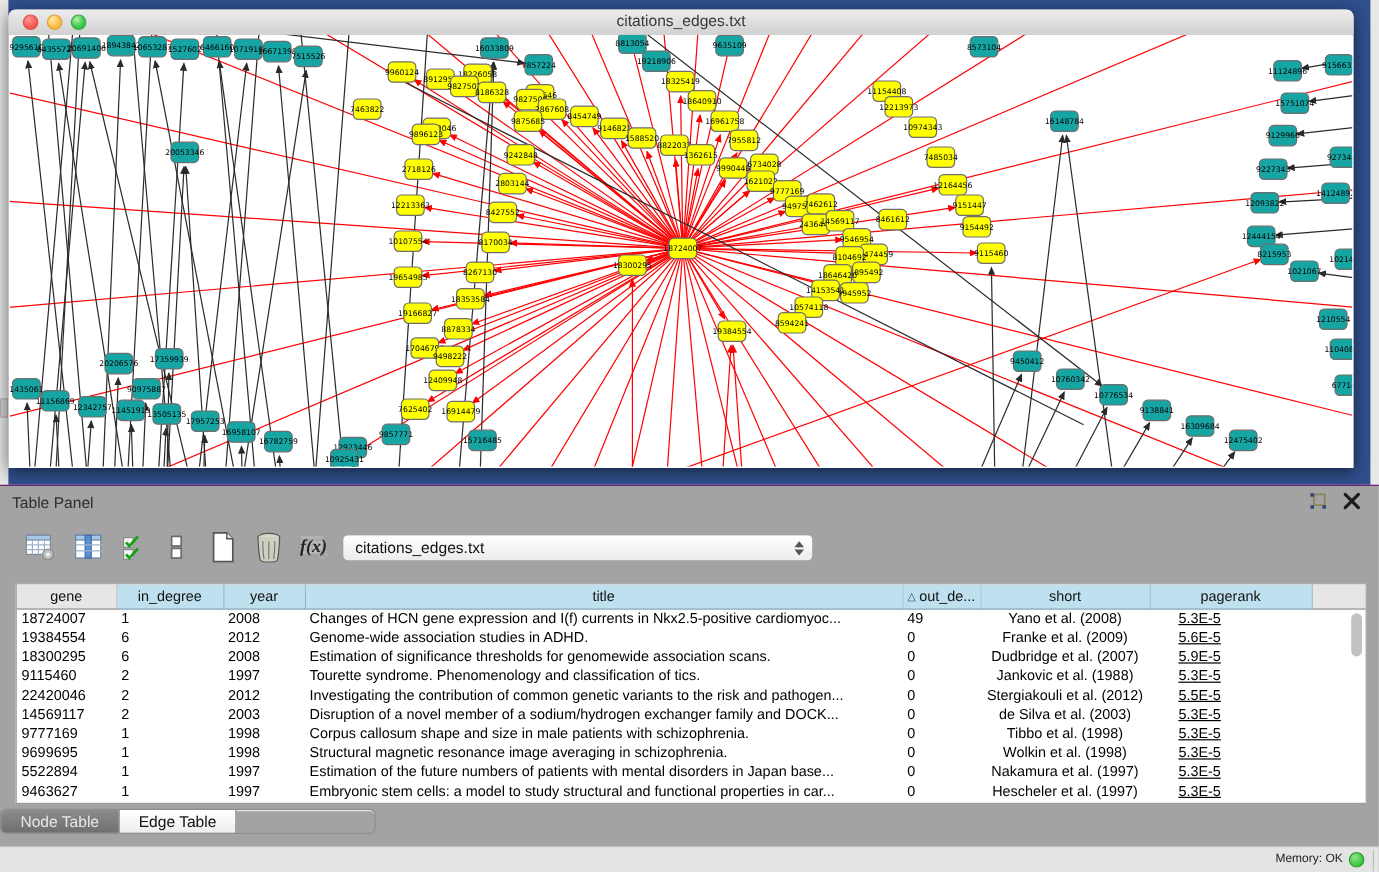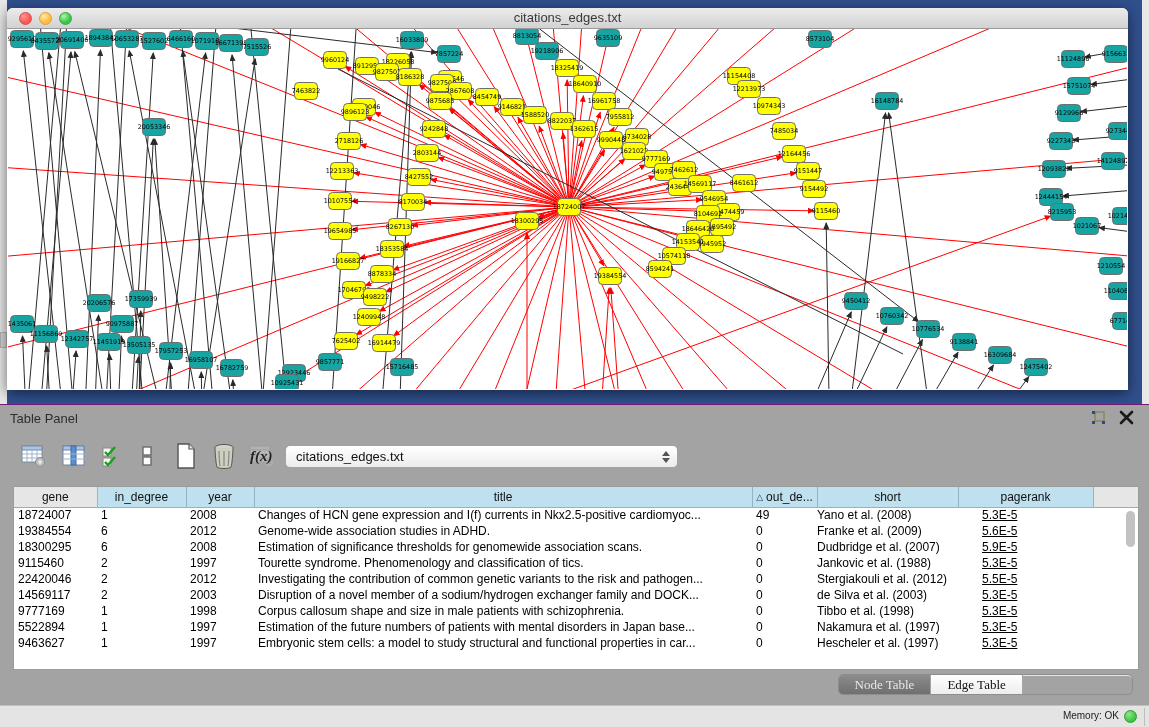--- a/index.html
+++ b/index.html
@@ -40,27 +40,27 @@
     align-items:center; justify-content:center; color:#444; }
   .dd-arrows svg { display:block; }
 
   .tableframe { position:absolute; left:13px; top:81px; width:1126px; height:184px;
     border:1px solid #9b9b9b; background:#fff; overflow:hidden; }
   table.grid { border-collapse:collapse; table-layout:fixed; width:1124px; font-size:12px; }
   table.grid th { height:20px; font-weight:normal; text-align:center; color:#111;
     background:#bfe0ef; border-right:1px solid #93b4c4; border-bottom:1px solid #93b4c4; overflow:hidden; white-space:nowrap; }
   table.grid th.gray { background:#e6e6e6; border-right:1px solid #b0b0b0; border-bottom:1px solid #a8a8a8; }
   table.grid td { height:16px; padding:0 0 0 4px; white-space:nowrap; overflow:hidden; color:#000; }
-  table.grid td.c-short { text-align:left; padding:0; }
+  table.grid td.c-short { text-align:center; padding:0; }
   table.grid td.c-pagerank { padding-left:24px;text-decoration:underline; }
   .sort-tri { display:inline-block; margin-right:3px; font-size:9px; color:#1a4a5a; transform:translateY(-1px); }
   .vscroll { position:absolute; right:2px; top:22px; width:11px; height:158px; }
   .vthumb { position:absolute; left:1px; top:2px; width:9px; height:36px; background:#c2c2c2; border-radius:5px; }
 
-  .tabs { position:absolute; left:0; right:16px; top:269px; display:flex; justify-content:flex-end;font-family:Liberation Serif, serif; }
+  .tabs { position:absolute; left:0; right:4px; top:269px; display:flex; justify-content:flex-start; }
   .seg { display:flex; border:1px solid #8e8e8e; border-radius:5px; overflow:hidden; height:21px;
     box-shadow:inset 0 1px 0 rgba(255,255,255,.7); }
   .seg-btn { font-size:13px; line-height:19px; padding:0 16px; background:linear-gradient(#ffffff,#ededed);
     color:#111; border-right:1px solid #a5a5a5; }
   .seg-btn:last-child { border-right:none;margin-top:43px; }
   .seg-btn.active { background:linear-gradient(#8c8c8c,#6f6f6f); color:#e8e8e8; }
 
   .statusbar { position:absolute; left:0; bottom:0; width:1149px; height:22px; background:#e4e4e4;
     border-top:1px solid #c0c0c0; }
   .mem { position:absolute; right:30px; top:4px; font-size:10px; color:#222; }
@@ -911,20 +911,30 @@
             <td class="c-name">9777169</td>
             <td class="c-indegree">1</td>
             <td class="c-year">1998</td>
             <td class="c-title">Corpus callosum shape and size in male patients with schizophrenia.</td>
             <td class="c-outdegree">0</td>
             <td class="c-short">Tibbo et al. (1998)</td>
             <td class="c-pagerank">5.3E-5</td>
             <td></td>
           </tr>
           <tr>
+            <td class="c-name">9699695</td>
+            <td class="c-indegree">1</td>
+            <td class="c-year">1998</td>
+            <td class="c-title">Structural magnetic resonance image averaging in schizophrenia.</td>
+            <td class="c-outdegree">0</td>
+            <td class="c-short">Wolkin et al. (1998)</td>
+            <td class="c-pagerank">5.3E-5</td>
+            <td></td>
+          </tr>
+          <tr>
             <td class="c-name">5522894</td>
             <td class="c-indegree">1</td>
             <td class="c-year">1997</td>
             <td class="c-title">Estimation of the future numbers of patients with mental disorders in Japan base...</td>
             <td class="c-outdegree">0</td>
             <td class="c-short">Nakamura et al. (1997)</td>
             <td class="c-pagerank">5.3E-5</td>
             <td></td>
           </tr>
           <tr>

